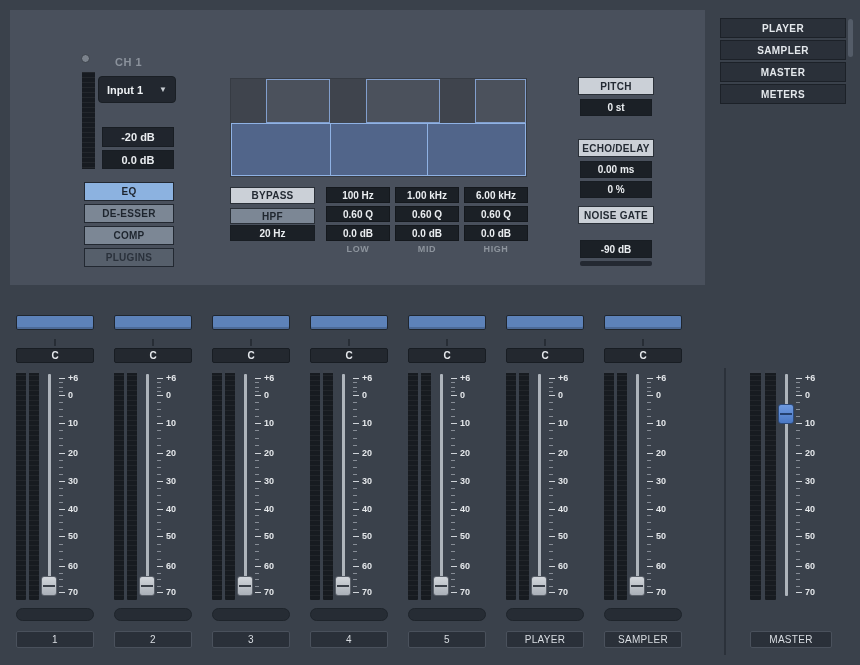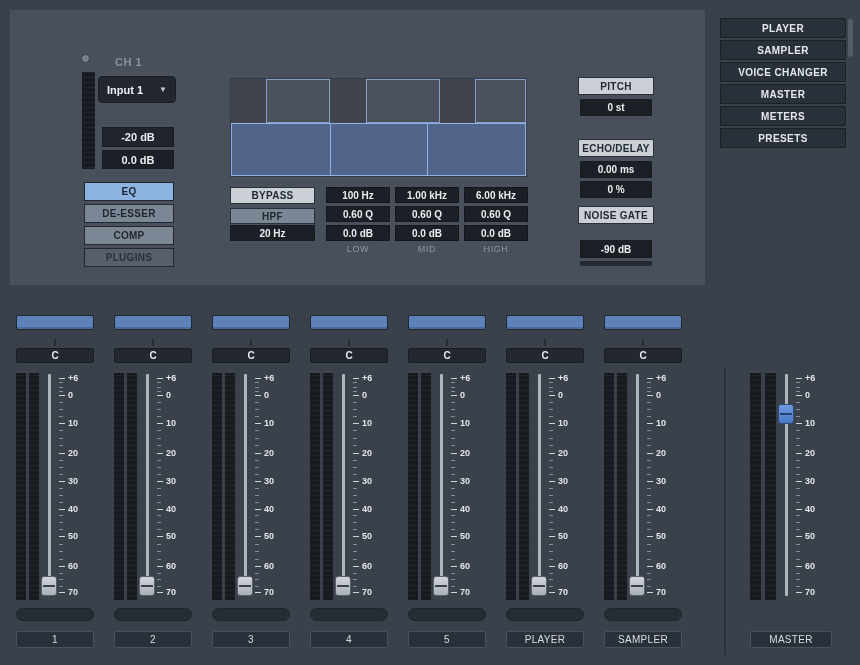--- a/index.html
+++ b/index.html
@@ -53,21 +53,21 @@
   .midbtn { background:#7c8795; color:#20272f; }
   .bypass-btn { position:absolute; left:220px; top:177px; width:85px; height:17px; }
   .hpf-btn    { position:absolute; left:220px; top:198px; width:85px; height:16px; }
   .hpf-value  { position:absolute; left:220px; top:215px; width:85px; height:16px; background:#1b2026; font-size:10px; }
 
   .eq-col { position:absolute; top:177px; width:64px; }
   .eq-col.c0 { left:316px; } .eq-col.c1 { left:385px; } .eq-col.c2 { left:454px; }
   .eq-col .cell { width:64px; height:16px; margin-bottom:3px; background:#1b2026; color:#eaedf0;
                   font-size:10px; font-weight:bold; display:flex; align-items:center; justify-content:center;
                   border:1px solid #14181d; cursor:pointer; }
-  .eq-col .band-name { margin-top:2px; text-align:center; font-size:9px; font-weight:normal;
+  .eq-col .band-name { margin-top:2px; text-align:center; font-size:9px; font-weight:bold;
                        color:#8d949d; letter-spacing:.6px; }
 
   
   .fx-head  { position:absolute; width:76px; height:18px; }
   .fx-value { position:absolute; width:72px; height:17px; background:#1b2026; font-size:10px; }
   .pitch-head { left:568px; top:67px; }   .pitch-value { left:570px; top:89px; }
   .echo-head  { left:568px; top:129px; }  .echo-time   { left:570px; top:151px; }
   .echo-fb    { left:570px; top:171px; }
   .gate-head  { left:568px; top:196px; }  .gate-value  { left:570px; top:230px; height:18px; }
   .mini-slider { position:absolute; left:570px; top:251px; width:72px; height:5px; background:#242932;
@@ -191,30 +191,24 @@
   </div>
 
   <div class="side-menu">
       <button class="menu-btn">
     <span>PLAYER</span>
   </button>
       <button class="menu-btn">
     <span>SAMPLER</span>
   </button>
       <button class="menu-btn">
-    <span>VOICE CHANGER</span>
-  </button>
-      <button class="menu-btn">
     <span>MASTER</span>
   </button>
       <button class="menu-btn">
     <span>METERS</span>
-  </button>
-      <button class="menu-btn">
-    <span>PRESETS</span>
   </button>
     </div>
   <div class="menu-scrollbar"></div>
 
   <div id="mixer-section">
       <div class="strip" style="left: 16px;">
     <div class="pan-bar"></div>
     <div class="pan-tick"></div>
     <button class="c-btn">C</button>
     <div class="fader-row">

